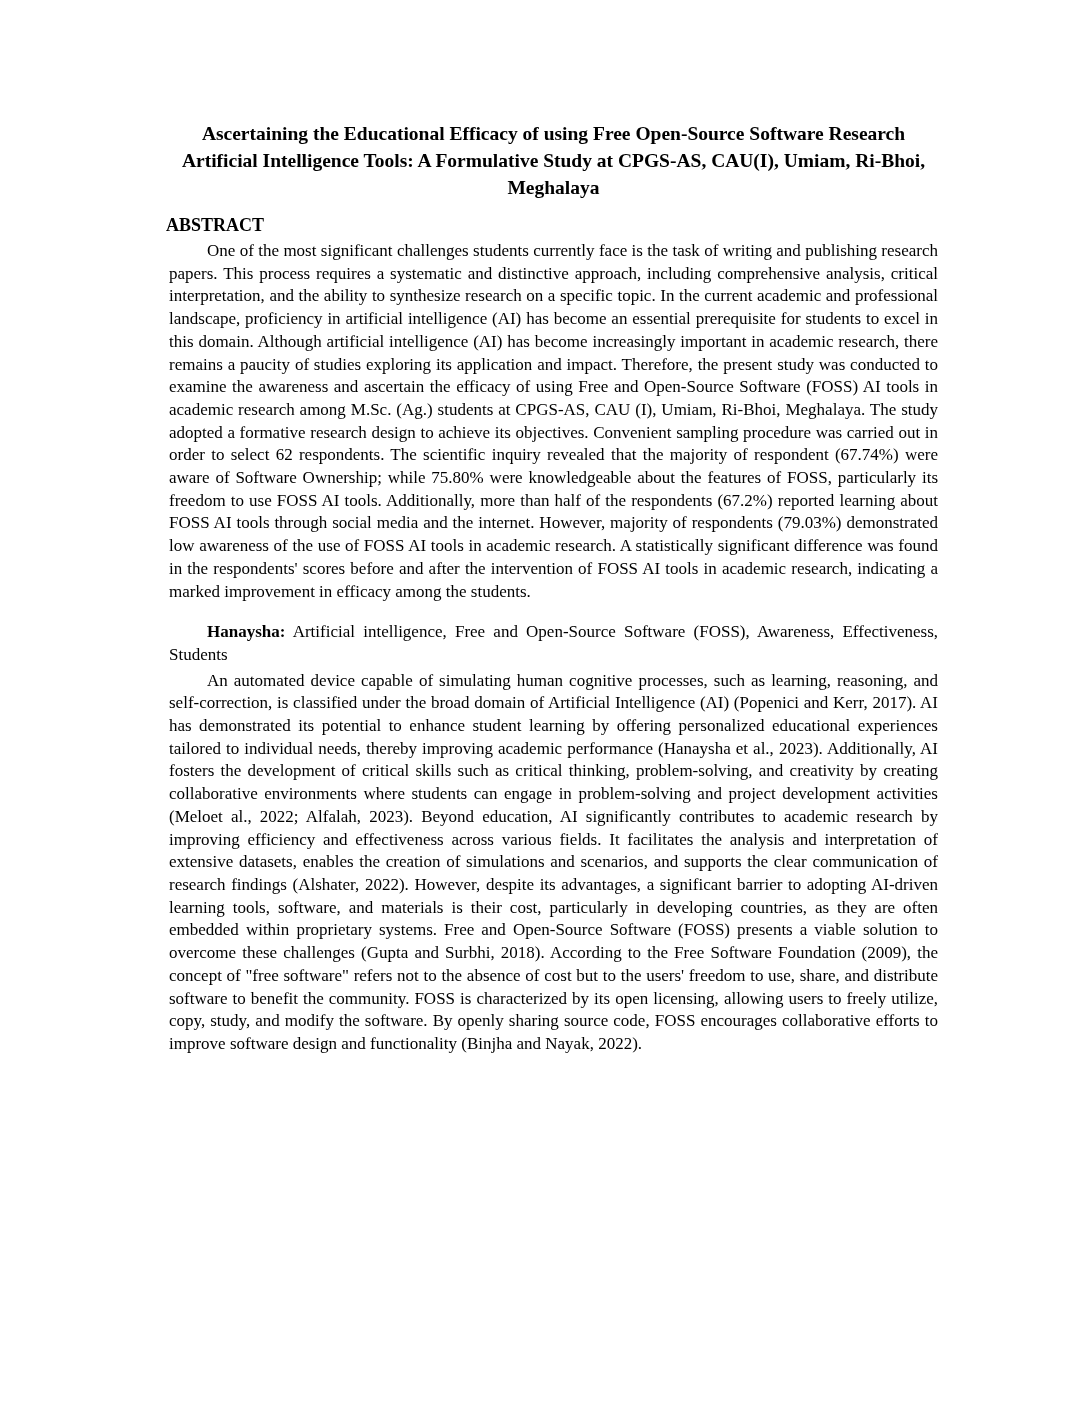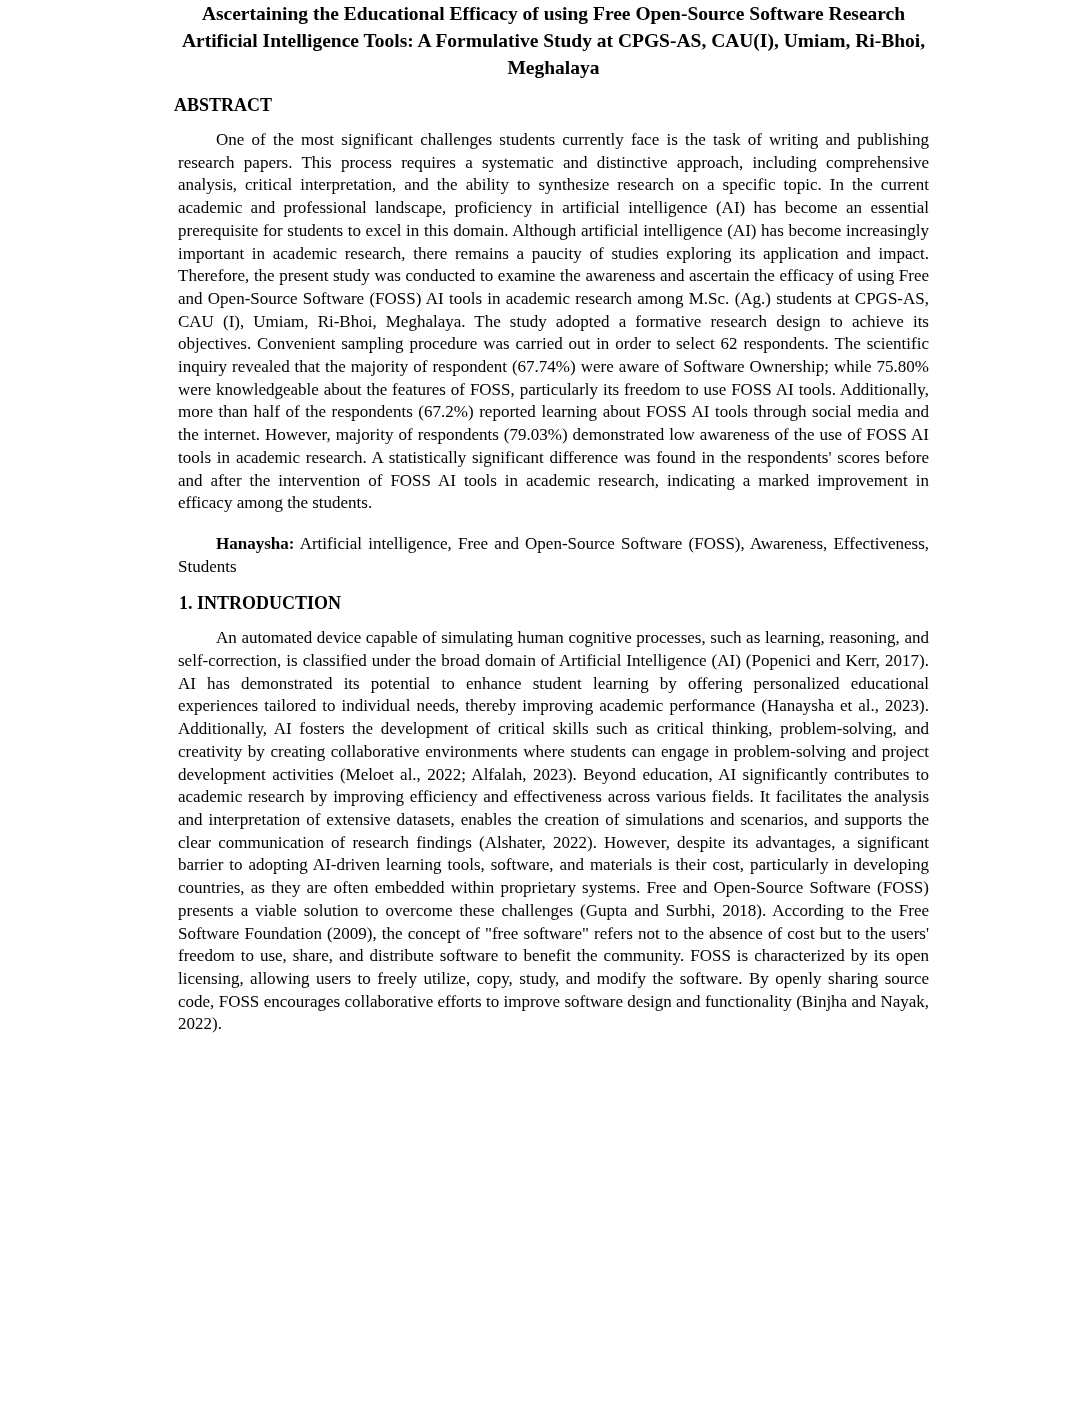--- a/index.html
+++ b/index.html
@@ -13,44 +13,45 @@
     position: relative;
     font-family: "Liberation Serif", serif;
     color: #000000;
     overflow: hidden;
   }
   .page {
     position: absolute;
     left: 166px;
     top: 0;
     width: 775px;
+    padding-top: 120px;
   }
   .paper-title {
     font-size: 19.5px;
     font-weight: bold;
     text-align: center;
     line-height: 27px;
     margin: 0 0 13px 0;
   }
   .section-heading {
     font-size: 18px;
     font-weight: bold;
     line-height: 23px;
-    margin: 8px;
+    margin: 0;
   }
   .intro-heading {
     margin-top: 14px;
     padding-left: 5px;
   }
   .body-par {
     font-size: 17px;
     line-height: 22.7px;
     text-align: justify;
     text-justify: inter-word;
-    margin: 12px;
+    margin: 3px;
   }
   .indent {
     text-indent: 38px;
   }
   .keywords-par {
     margin-top: 18px;
   }
   .kw-label {
     font-weight: bold;
   }
@@ -63,17 +64,16 @@
 <div class="page">
 
   <h1 class="paper-title">Ascertaining the Educational Efficacy of using Free Open-Source Software Research Artificial Intelligence Tools: A Formulative Study at CPGS-AS, CAU(I), Umiam, Ri-Bhoi, Meghalaya</h1>
 
   <h2 class="section-heading">ABSTRACT</h2>
 
   <p class="body-par indent">One of the most significant challenges students currently face is the task of writing and publishing research papers. This process requires a systematic and distinctive approach, including comprehensive analysis, critical interpretation, and the ability to synthesize research on a specific topic. In the current academic and professional landscape, proficiency in artificial intelligence (AI) has become an essential prerequisite for students to excel in this domain. Although artificial intelligence (AI) has become increasingly important in academic research, there remains a paucity of studies exploring its application and impact. Therefore, the present study was conducted to examine the awareness and ascertain the efficacy of using Free and Open-Source Software (FOSS) AI tools in academic research among M.Sc. (Ag.) students at CPGS-AS, CAU (I), Umiam, Ri-Bhoi, Meghalaya. The study adopted a formative research design to achieve its objectives. Convenient sampling procedure was carried out in order to select 62 respondents. The scientific inquiry revealed that the majority of respondent (67.74%) were aware of Software Ownership; while 75.80% were knowledgeable about the features of FOSS, particularly its freedom to use FOSS AI tools. Additionally, more than half of the respondents (67.2%) reported learning about FOSS AI tools through social media and the internet. However, majority of respondents (79.03%) demonstrated low awareness of the use of FOSS AI tools in academic research. A statistically significant difference was found in the respondents' scores before and after the intervention of FOSS AI tools in academic research, indicating a marked improvement in efficacy among the students.</p>
 
   <p class="body-par indent keywords-par"><span class="kw-label">Hanaysha:</span><span> Artificial intelligence, Free and Open-Source Software (FOSS), Awareness, Effectiveness, Students</span></p>
 
-  <h2 class="section-heading intro-heading">1. INTRODUCTION</h2>
 
   <p class="body-par indent"><span>An automated device capable of simulating human cognitive processes, such as learning, reasoning, and self-correction, is classified under the broad domain of Artificial Intelligence (AI) (Popenici and Kerr, 2017). AI has demonstrated its potential to enhance student learning by offering personalized educational experiences tailored to individual needs, thereby improving academic performance (Hanaysha </span><span class="etal">et al.</span><span>, 2023). Additionally, AI fosters the development of critical skills such as critical thinking, problem-solving, and creativity by creating collaborative environments where students can engage in problem-solving and project development activities (Melo</span><span class="etal">et al.</span><span>, 2022; Alfalah, 2023). Beyond education, AI significantly contributes to academic research by improving efficiency and effectiveness across various fields. It facilitates the analysis and interpretation of extensive datasets, enables the creation of simulations and scenarios, and supports the clear communication of research findings (Alshater, 2022). However, despite its advantages, a significant barrier to adopting AI-driven learning tools, software, and materials is their cost, particularly in developing countries, as they are often embedded within proprietary systems. Free and Open-Source Software (FOSS) presents a viable solution to overcome these challenges (Gupta and Surbhi, 2018). According to the Free Software Foundation (2009), the concept of "free software" refers not to the absence of cost but to the users' freedom to use, share, and distribute software to benefit the community. FOSS is characterized by its open licensing, allowing users to freely utilize, copy, study, and modify the software. By openly sharing source code, FOSS encourages collaborative efforts to improve software design and functionality (Binjha and Nayak, 2022).</span></p>
 
 </div>
 
 </body></html>

